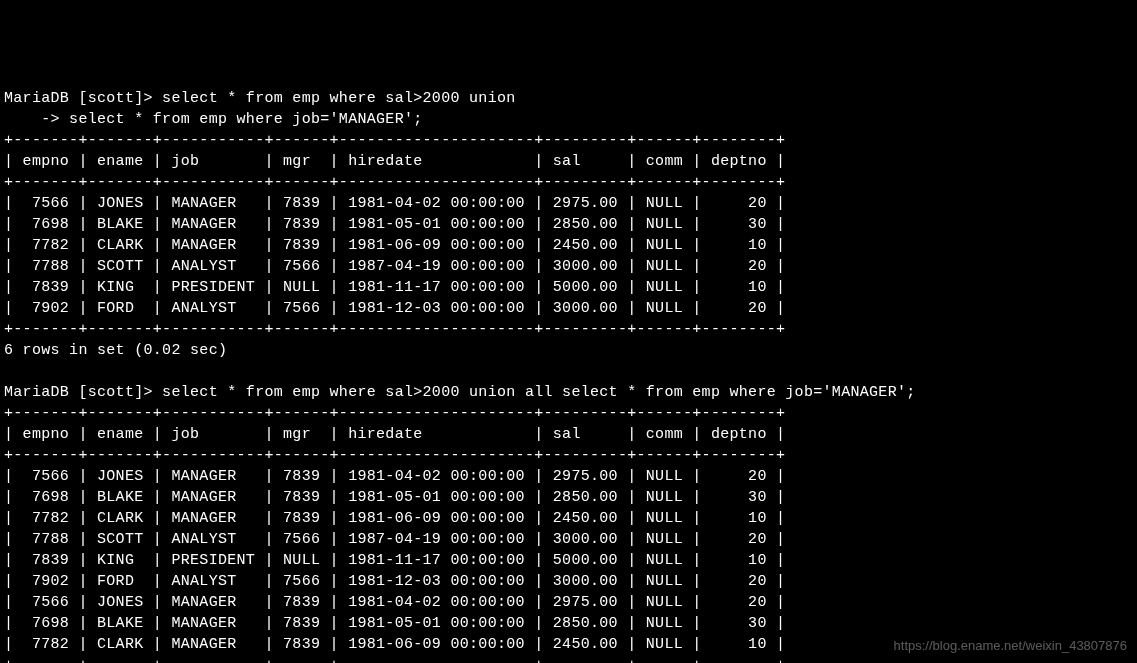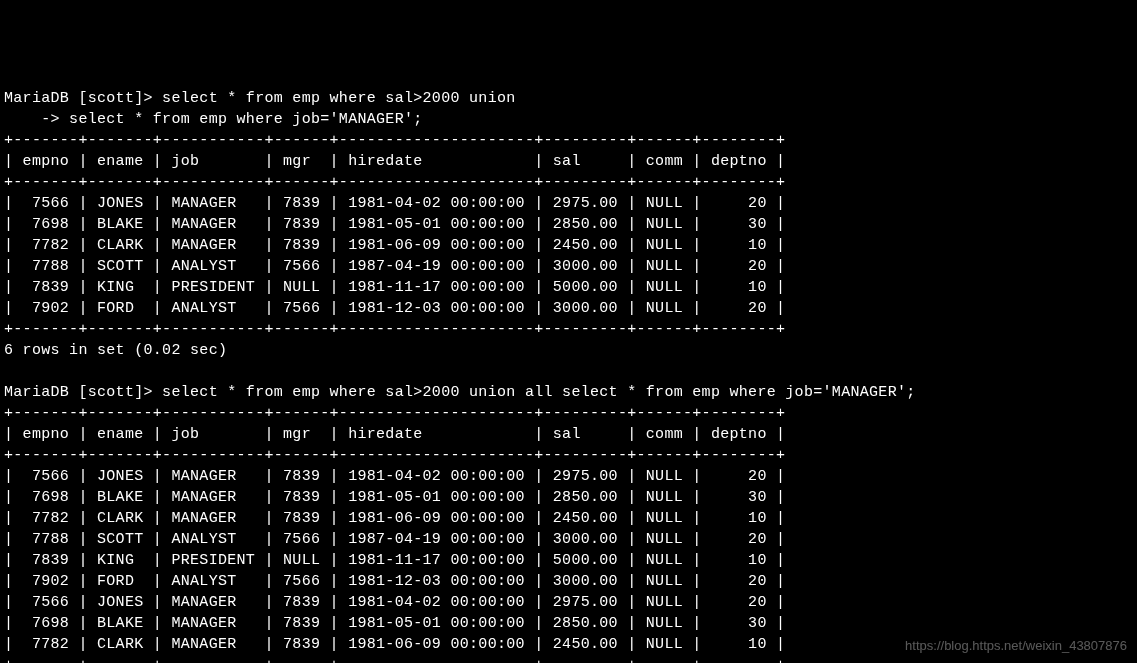--- a/index.html
+++ b/index.html
@@ -51,16 +51,16 @@
 <span>|  7782 | CLARK | MANAGER   | 7839 | 1981-06-09 00:00:00 | 2450.00 | NULL |     10 |</span>
 <span>|  7788 | SCOTT | ANALYST   | 7566 | 1987-04-19 00:00:00 | 3000.00 | NULL |     20 |</span>
 <span>|  7839 | KING  | PRESIDENT | NULL | 1981-11-17 00:00:00 | 5000.00 | NULL |     10 |</span>
 <span>|  7902 | FORD  | ANALYST   | 7566 | 1981-12-03 00:00:00 | 3000.00 | NULL |     20 |</span>
 <span>|  7566 | JONES | MANAGER   | 7839 | 1981-04-02 00:00:00 | 2975.00 | NULL |     20 |</span>
 <span>|  7698 | BLAKE | MANAGER   | 7839 | 1981-05-01 00:00:00 | 2850.00 | NULL |     30 |</span>
 <span>|  7782 | CLARK | MANAGER   | 7839 | 1981-06-09 00:00:00 | 2450.00 | NULL |     10 |</span>
 <span>+-------+-------+-----------+------+---------------------+---------+------+--------+</span>
 </div>
 
-<div class="watermark">https://blog.https.net/weixin_43807876</div>
+<div class="watermark">https://blog.ename.net/weixin_43807876</div>
 
 
 
 
 </body></html>

